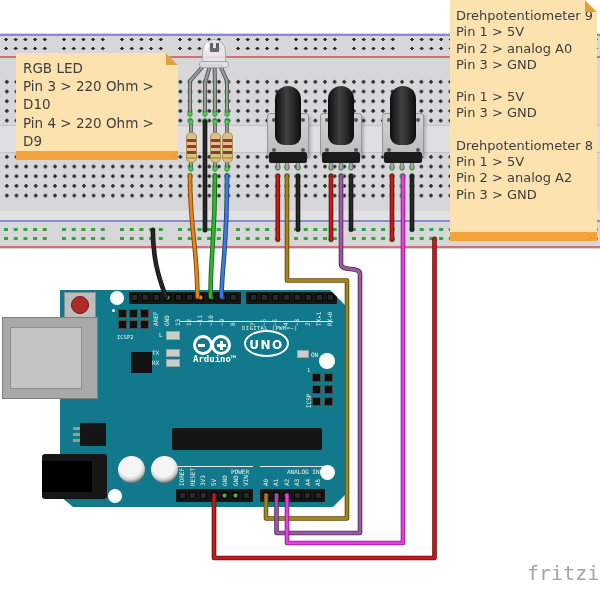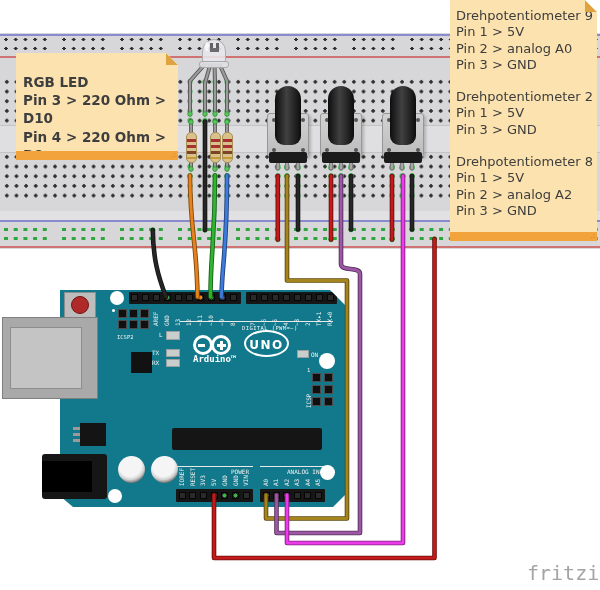--- a/index.html
+++ b/index.html
@@ -45,21 +45,21 @@
   .wline{background:#e9e9e9;height:1.2px;}
   .ledrect{background:#c9cecd;border:1px solid #98a0a0;box-sizing:border-box;}
   
   .note{background:#fbe2af;color:#3e3e3e;box-shadow:1px 2px 3px rgba(0,0,0,.18);
      clip-path:polygon(0 0,calc(100% - 12px) 0,100% 12px,100% 100%,0 100%);}
   .note-fold{position:absolute;right:0;top:0;width:12px;height:12px;background:#dfa23f;
      clip-path:polygon(0 0,100% 100%,0 100%);}
   .note-bar{position:absolute;left:0;right:0;bottom:0;height:9px;background:#f3a33b;}
   .note-grip{position:absolute;right:2px;bottom:2px;color:#b5791c;font-size:7px;line-height:5px;}
   #note-left{left:16px;top:53px;width:162px;height:107px;font-size:13.5px;line-height:18.2px;}
-  #note-left .note-text{padding:20px 6px 0 7px;font-weight:bold;}
+  #note-left .note-text{padding:6px 6px 0 7px;}
   #note-right{left:450px;top:0;width:147px;height:241px;font-size:13px;line-height:16.3px;}
   #note-right .note-text{padding:8px 4px 0 6px;}
   .note-section{margin-bottom:16px;}
   
   #watermark{left:527px;top:561px;font-family:"DejaVu Sans Mono",monospace;font-size:20px;
      color:#a4a4a4;letter-spacing:0px;}
   svg.layer{position:absolute;left:0;top:0;pointer-events:none;}
 </style>
 </head>
 <body>
@@ -416,21 +416,20 @@
   <div id="note-right" class="abs note">
     <div class="note-fold"></div>
     <div class="note-text" id="note-right-text">
         <div class="note-section">
           <div>Drehpotentiometer 9</div>
           <div>Pin 1 &gt; 5V</div>
           <div>Pin 2 &gt; analog A0</div>
           <div>Pin 3 &gt; GND</div>
         </div>
         <div class="note-section">
-          <div>Drehpotentiometer 2</div>
           <div>Pin 1 &gt; 5V</div>
           <div>Pin 3 &gt; GND</div>
         </div>
         <div class="note-section">
           <div>Drehpotentiometer 8</div>
           <div>Pin 1 &gt; 5V</div>
           <div>Pin 2 &gt; analog A2</div>
           <div>Pin 3 &gt; GND</div>
         </div>
       </div>

